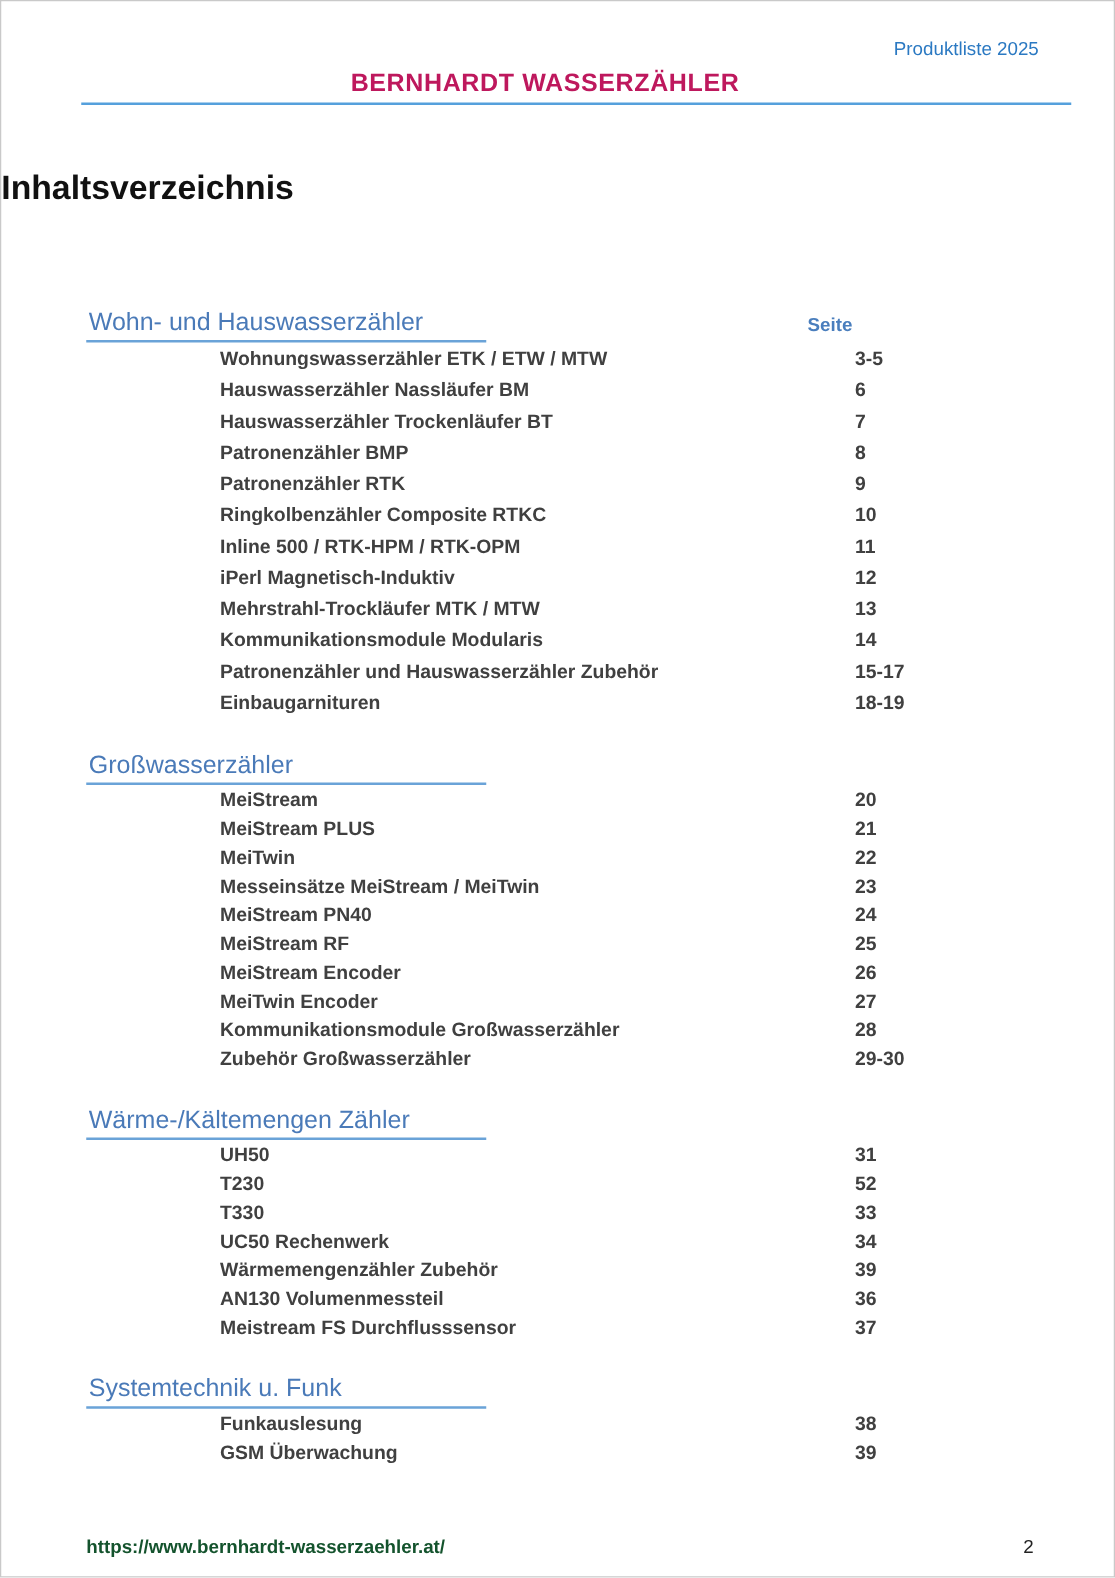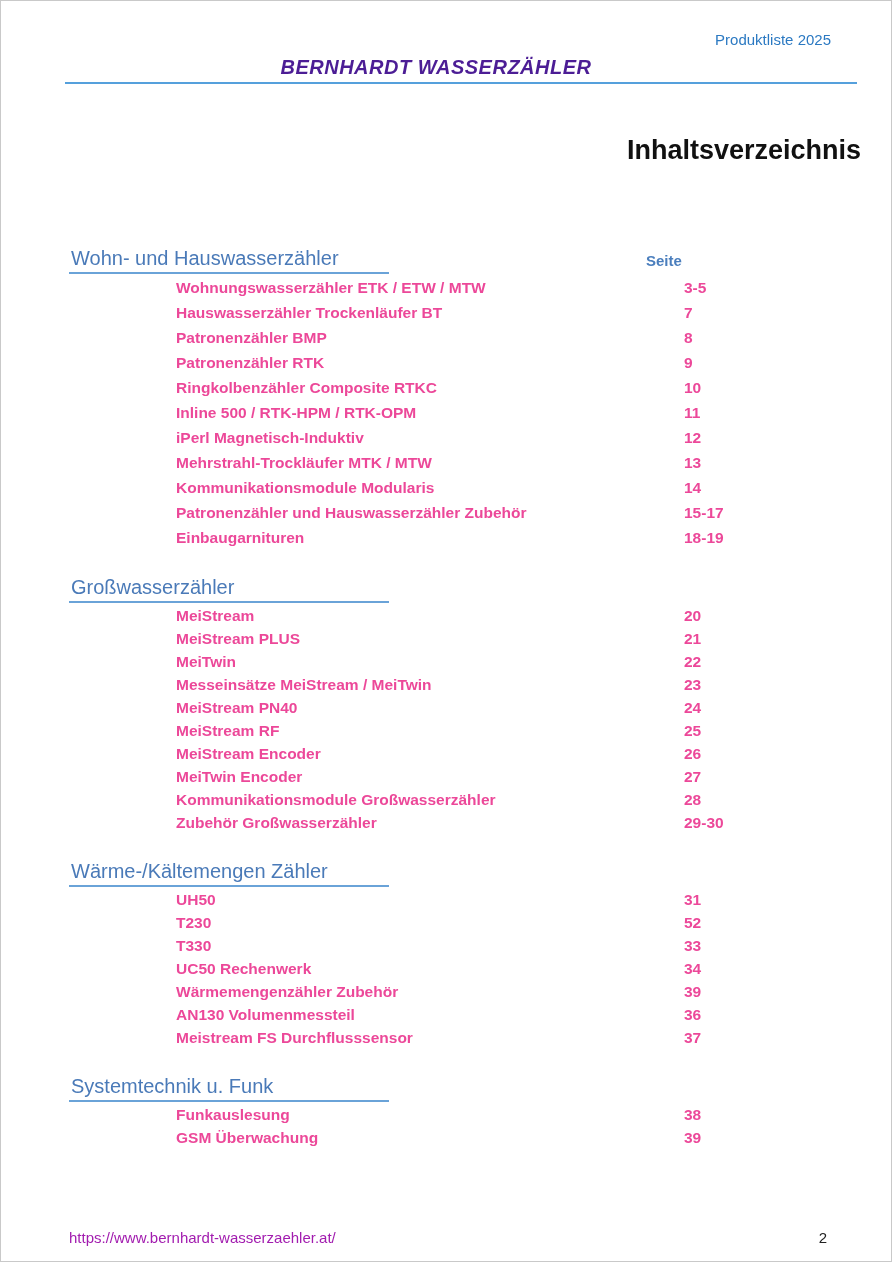--- a/index.html
+++ b/index.html
@@ -25,40 +25,39 @@
   }
   .masthead {
     position: absolute;
     top: 55px;
     left: 65px;
     width: 740px;
     text-align: center;
     font-size: 20px;
     font-weight: bold;
     letter-spacing: 0.5px;
-    color: #4c1d95;
-    font-style: italic;
+    color: #be185d;
   }
   .head-rule {
     position: absolute;
     top: 81px;
     left: 64px;
     width: 792px;
     height: 2px;
     background: #55a0dc;
   }
 
   
   .doc-title {
     position: absolute;
     top: 134px;
     left: 0;
     width: 860px;
     margin: 0;
-    text-align: right;
+    text-align: left;
     font-size: 27px;
     font-weight: bold;
     color: #111111;
   }
 
   
   .toc {
     position: absolute;
     top: 246px;
     left: 68px;
@@ -87,34 +86,35 @@
     color: #4a7ebd;
   }
   .rows { padding-top: 0; }
   .row {
     position: relative;
     height: 23px;
     line-height: 23px;
     padding-left: 107px;
     font-size: 15.5px;
     font-weight: bold;
-    color: #ec4899;
+    color: #404040;
     white-space: nowrap;
   }
   .sec:first-child .row { height: 25px; line-height: 25px; }
   .row-page { position: absolute; left: 577px; top: 0; margin-left: 38px; }
 
   
   .footer-url {
     position: absolute;
     left: 68px;
     top: 1228px;
     font-size: 15px;
-    color: #a21caf;
+    color: #14532d;
     text-decoration: none;
+    font-weight: bold;
   }
   .footer-page {
     position: absolute;
     right: 64px;
     top: 1228px;
     font-size: 15px;
     color: #222222;
   }
 </style>
 </head>
@@ -135,20 +135,24 @@
     <div class="sec-head">
       <h2 class="sec-title">Wohn- und Hauswasserzähler</h2>
       <span class="seite-label">Seite</span>
     </div>
     <div class="rows">
   <div class="row">
     <span class="row-label">Wohnungswasserzähler ETK / ETW / MTW</span>
     <span class="row-page">3-5</span>
   </div>
 
+  <div class="row">
+    <span class="row-label">Hauswasserzähler Nassläufer BM</span>
+    <span class="row-page">6</span>
+  </div>
 
   <div class="row">
     <span class="row-label">Hauswasserzähler Trockenläufer BT</span>
     <span class="row-page">7</span>
   </div>
 
   <div class="row">
     <span class="row-label">Patronenzähler BMP</span>
     <span class="row-page">8</span>
   </div>

